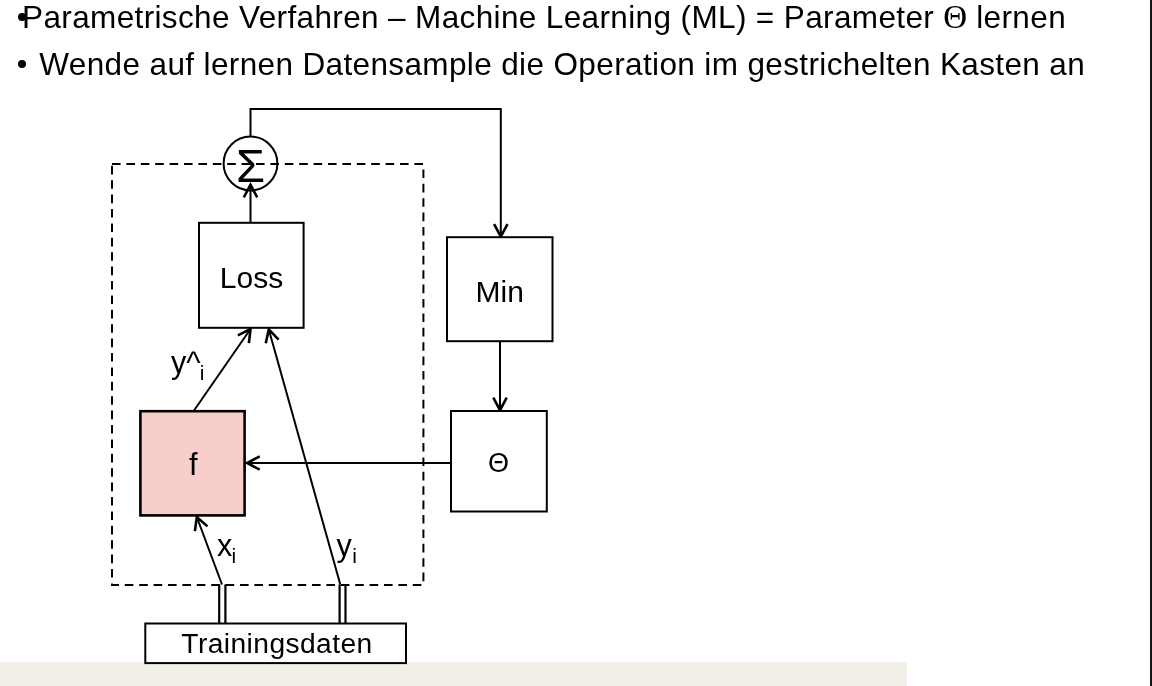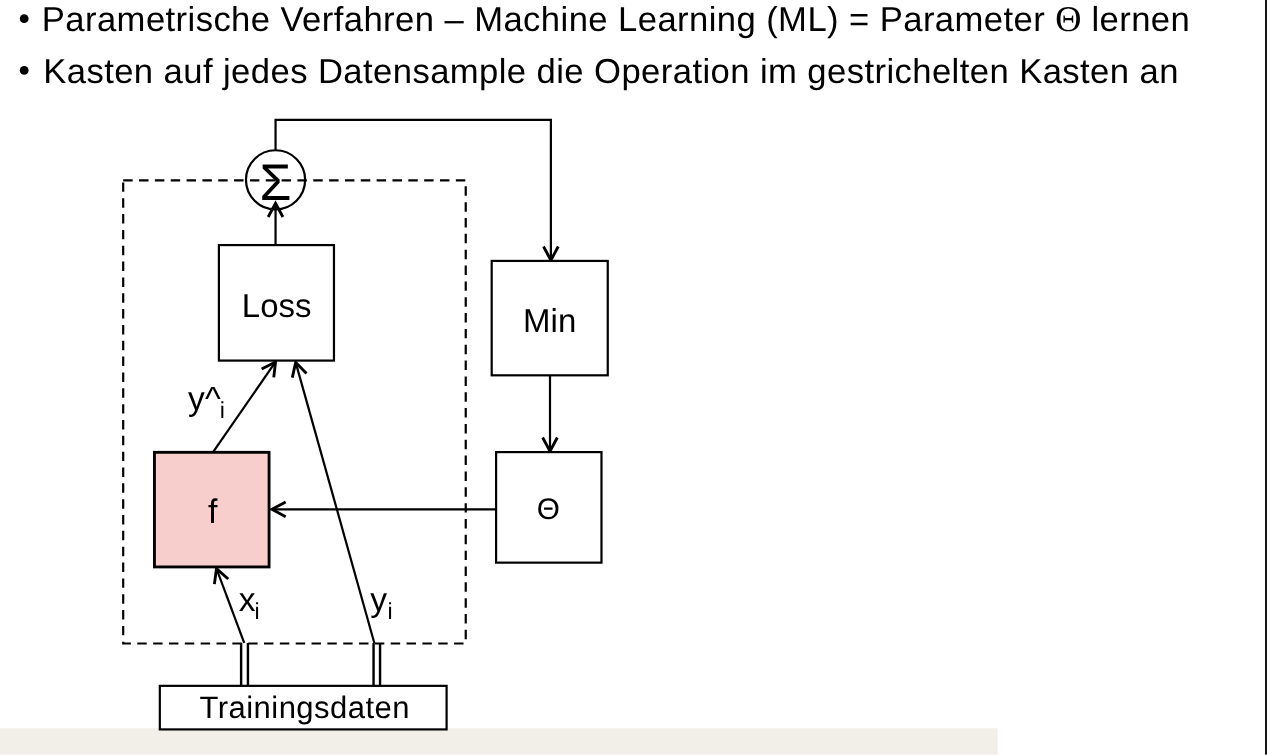--- a/index.html
+++ b/index.html
@@ -5,22 +5,22 @@
   html,body{margin:0;padding:0;width:1152px;height:686px;background:#ffffff;overflow:hidden;}
   body{font-family:"Liberation Sans",sans-serif;color:#000;}
   .abs{position:absolute;}
   .bl{white-space:nowrap;font-size:31.5px;line-height:32px;letter-spacing:0.37px;}
 </style>
 </head>
 <body>
 <div class="abs" style="left:0px;top:662px;width:907px;height:24px;background:#f2efe9;"></div>
 <div class="abs" style="left:1149.8px;top:0px;width:2.2px;height:686px;background:#141414;"></div>
 
-<div class="abs bl" id="l1" style="left:38px;top:1.0px;">Parametrische Verfahren – Machine Learning (ML) = Parameter <span style="font-family:'Liberation Serif',serif;font-size:33px;letter-spacing:0;">Θ</span> lernen</div>
-<div class="abs bl" id="l2" style="left:39.3px;top:47.8px;">Kasten auf jedes Datensample die Operation im gestrichelten Kasten an</div>
+<div class="abs bl" id="l1" style="left:22px;top:1.0px;">Parametrische Verfahren – Machine Learning (ML) = Parameter <span style="font-family:'Liberation Serif',serif;font-size:33px;letter-spacing:0;">Θ</span> lernen</div>
+<div class="abs bl" id="l2" style="left:39.3px;top:47.8px;">Wende auf lernen Datensample die Operation im gestrichelten Kasten an</div>
 <div class="abs" id="b1" style="left:18.1px;top:13.1px;width:8px;height:8px;border-radius:50%;background:#000;"></div>
 <div class="abs" id="b2" style="left:18.1px;top:59.7px;width:8px;height:8px;border-radius:50%;background:#000;"></div>
 
 <svg class="abs" style="left:0;top:0;" width="1152" height="686" viewBox="0 0 1152 686">
   <defs>
     <marker id="oa" viewBox="-16 -16 20 32" markerWidth="20" markerHeight="32" refX="0" refY="0" orient="auto" markerUnits="userSpaceOnUse">
       <path d="M-12.5 -6.7 L0 0 L-12.5 6.7" fill="none" stroke="#000" stroke-width="2.6"></path>
     </marker>
   </defs>
   <g fill="none" stroke="#000" stroke-width="2">

